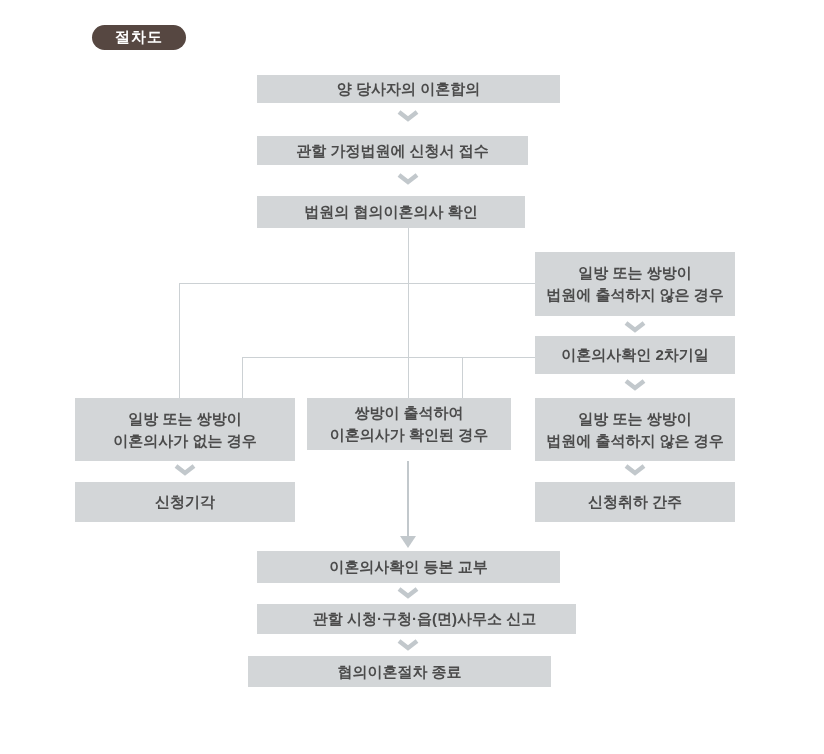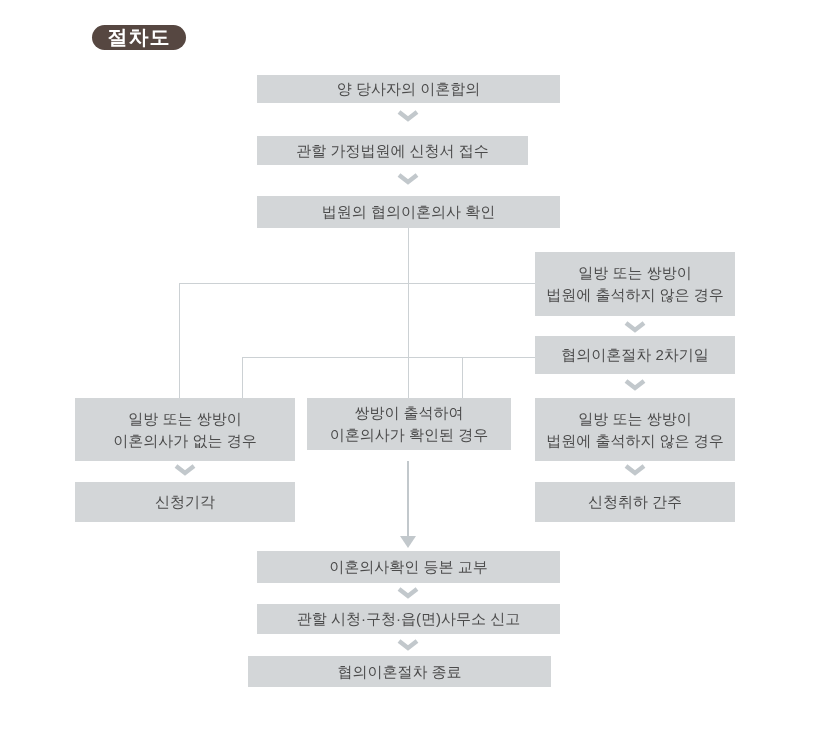--- a/index.html
+++ b/index.html
@@ -14,29 +14,29 @@
     overflow:hidden;
   }
   .badge{
     position:absolute;
     left:92px;top:25px;
     min-width:70px;height:25px;
     padding:0 12px;
     background:var(--badge-bg,#564741);
     color:var(--badge-text,#ffffff);
     border-radius:13px;
-    font-size:20px;font-weight:700;
+    font-size:15px;font-weight:700;
     display:flex;align-items:center;justify-content:center;
     letter-spacing:1px;
   }
   .box{
     position:absolute;
     background:var(--box-bg,#d3d6d8);
     color:var(--box-text,#4b4b4b);
-    font-size:15px;font-weight:400;
+    font-size:15px;font-weight:700;
     display:flex;align-items:center;justify-content:center;
     text-align:center;
     white-space:pre-line;
     line-height:1.45;
   }
   .hline,.vline{
     position:absolute;
     background:var(--line,#ccd1d4);
   }
   .hline{height:1px;}
@@ -76,28 +76,28 @@
   <div class="vline" style="left:462px;top:357px;height:41px;"></div>
 
   <div class="box" style="left:257px;top:75px;width:303px;height:28px;">양 당사자의 이혼합의</div>
   <svg class="chev" style="left:397px;top:110px;" width="22" height="12" viewBox="0 0 22 12">
       <polyline points="2,2 11,9 20,2"></polyline>
     </svg>
   <div class="box" style="left:257px;top:136px;width:271px;height:29px;">관할 가정법원에 신청서 접수</div>
   <svg class="chev" style="left:397px;top:173px;" width="22" height="12" viewBox="0 0 22 12">
       <polyline points="2,2 11,9 20,2"></polyline>
     </svg>
-  <div class="box" style="left:257px;top:196px;width:303px;height:32px;">법원의 협의이혼의사 확인</div>
+  <div class="box" style="left:257px;top:196px;width:268px;height:32px;">법원의 협의이혼의사 확인</div>
 
   <div class="box" style="left:535px;top:252px;width:200px;height:64px;">일방 또는 쌍방이
 법원에 출석하지 않은 경우</div>
   <svg class="chev" style="left:624px;top:321px;" width="22" height="12" viewBox="0 0 22 12">
       <polyline points="2,2 11,9 20,2"></polyline>
     </svg>
-  <div class="box" style="left:535px;top:336px;width:200px;height:38px;">협의이혼절차 2차기일</div>
+  <div class="box" style="left:535px;top:336px;width:200px;height:38px;">이혼의사확인 2차기일</div>
   <svg class="chev" style="left:624px;top:379px;" width="22" height="12" viewBox="0 0 22 12">
       <polyline points="2,2 11,9 20,2"></polyline>
     </svg>
 
   <div class="box" style="left:75px;top:398px;width:220px;height:63px;">일방 또는 쌍방이
 이혼의사가 없는 경우</div>
   <div class="box" style="left:307px;top:398px;width:204px;height:52px;">쌍방이 출석하여
 이혼의사가 확인된 경우</div>
   <div class="box" style="left:535px;top:398px;width:200px;height:63px;">일방 또는 쌍방이
 법원에 출석하지 않은 경우</div>
@@ -112,19 +112,19 @@
   <div class="box" style="left:535px;top:482px;width:200px;height:40px;">신청취하 간주</div>
   <div class="box" style="left:75px;top:482px;width:220px;height:40px;">신청기각</div>
 
   <div class="arrow-stem" style="left:407px;top:461px;height:77px;"></div>
   <div class="arrow-head" style="left:400px;top:536px;"></div>
 
   <div class="box" style="left:257px;top:551px;width:303px;height:32px;">이혼의사확인 등본 교부</div>
   <svg class="chev" style="left:397px;top:587px;" width="22" height="12" viewBox="0 0 22 12">
       <polyline points="2,2 11,9 20,2"></polyline>
     </svg>
-  <div class="box" style="left:257px;top:604px;width:303px;height:30px;">관할 시청·구청·읍(면)사무소 신고</div>
+  <div class="box" style="left:257px;top:604px;width:303px;height:30px;padding-left:16px;">관할 시청·구청·읍(면)사무소 신고</div>
   <svg class="chev" style="left:397px;top:639px;" width="22" height="12" viewBox="0 0 22 12">
       <polyline points="2,2 11,9 20,2"></polyline>
     </svg>
   <div class="box" style="left:248px;top:656px;width:303px;height:31px;">협의이혼절차 종료</div>
 
 </div>
 
 </body></html>

